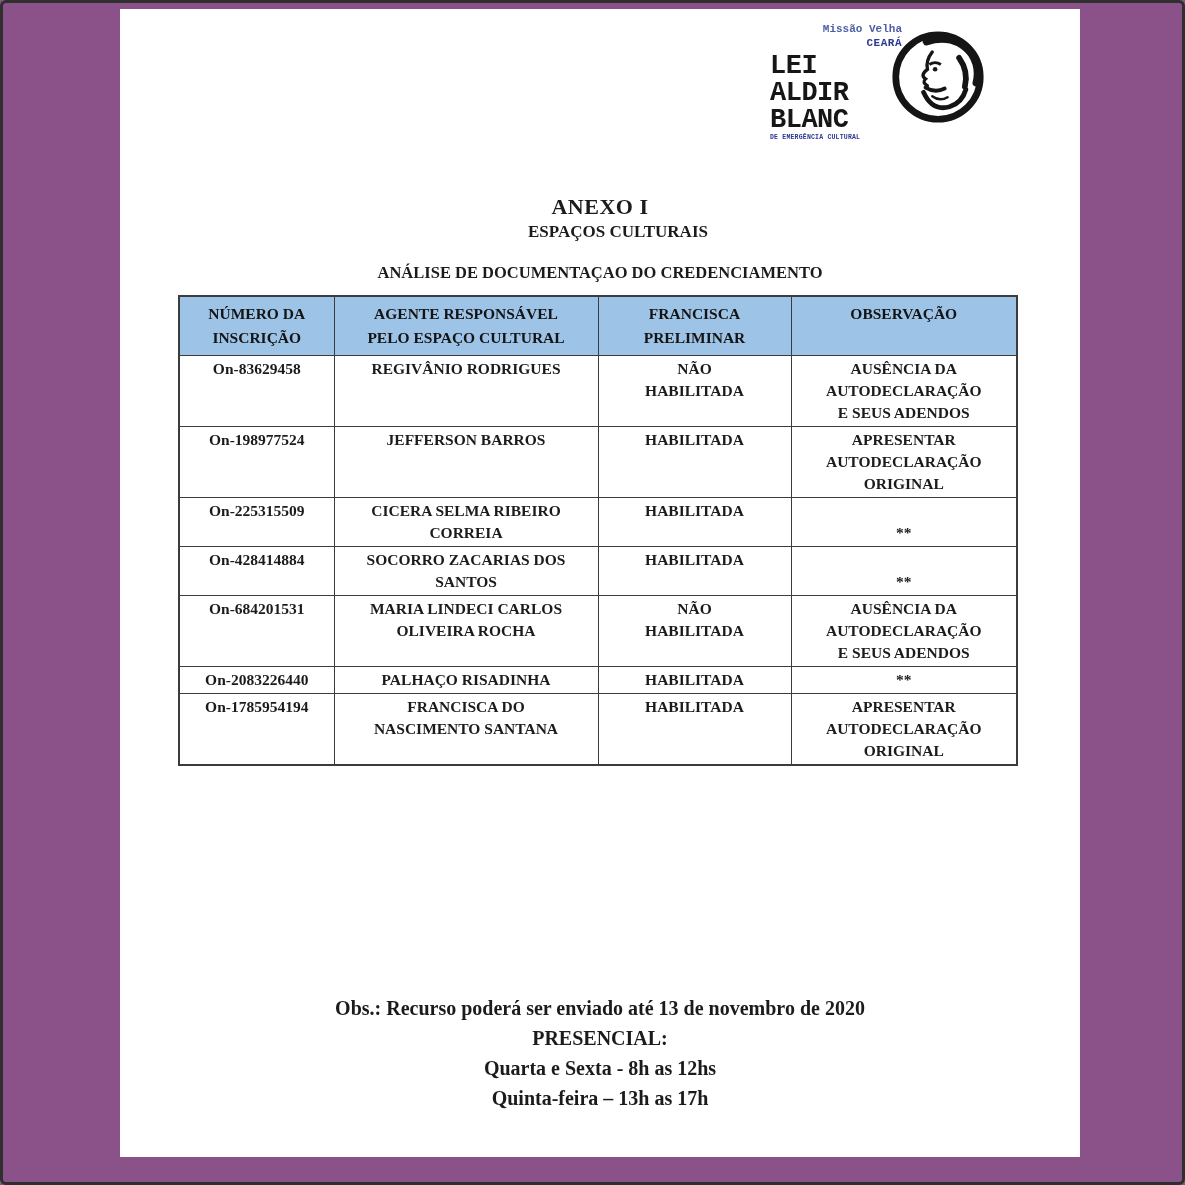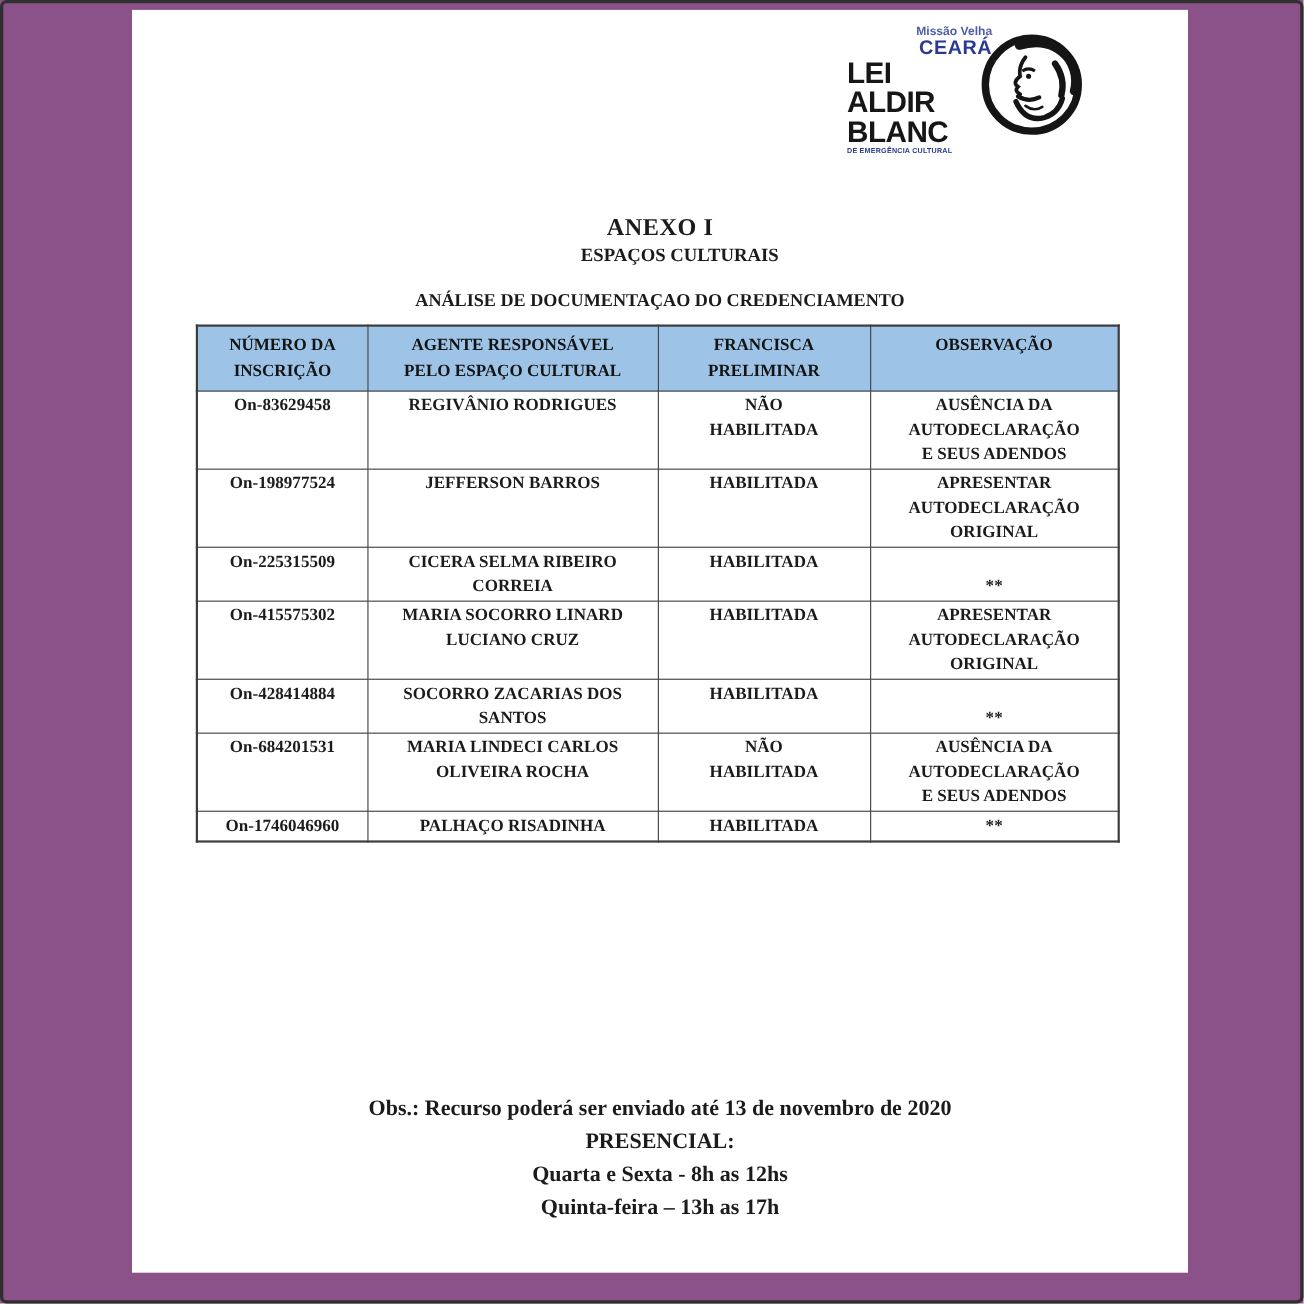--- a/index.html
+++ b/index.html
@@ -20,29 +20,29 @@
     width:960px;height:1148px;
     background:#ffffff;
   }
   
   .logo{
     position:absolute;
     top:14px;left:650px;
     display:flex;
     align-items:flex-start;
     gap:2px;
-    font-family:Liberation Sans, sans-serif;
+    font-family:Liberation Mono, monospace;
   }
   .logo-text{width:118px;display:flex;flex-direction:column;}
   .logo-city{
     font-size:11px;font-weight:bold;color:#4D5EA6;
     text-align:right;line-height:13px;margin-right:-14px;
   }
   .logo-state{
-    font-size:18px;font-weight:bold;color:#2B3990;
+    font-size:11px;font-weight:bold;color:#2B3990;
     text-align:right;line-height:15px;margin-right:-14px;letter-spacing:.5px;
   }
   .logo-name{
     font-size:27px;font-weight:900;color:#161616;
     line-height:24px;letter-spacing:-.5px;margin-top:3px;
   }
   .logo-sub{
     font-size:6.5px;font-weight:bold;color:#2B3990;
     letter-spacing:.2px;margin-top:2px;white-space:nowrap;
   }
@@ -161,51 +161,51 @@
         </tr>
         <tr>
           <td>On-225315509</td>
           <td>CICERA SELMA RIBEIRO
 CORREIA</td>
           <td>HABILITADA</td>
           <td>
 **</td>
         </tr>
         <tr>
-          <td>On-415575302</td>
-          <td>MARIA SOCORRO LINARD
-LUCIANO CRUZ</td>
-          <td>HABILITADA</td>
-          <td>APRESENTAR
-AUTODECLARAÇÃO
-ORIGINAL</td>
-        </tr>
-        <tr>
           <td>On-428414884</td>
           <td>SOCORRO ZACARIAS DOS
 SANTOS</td>
           <td>HABILITADA</td>
           <td>
 **</td>
         </tr>
         <tr>
           <td>On-684201531</td>
           <td>MARIA LINDECI CARLOS
 OLIVEIRA ROCHA</td>
           <td>NÃO
 HABILITADA</td>
           <td>AUSÊNCIA DA
 AUTODECLARAÇÃO
 E SEUS ADENDOS</td>
         </tr>
         <tr>
-          <td>On-1746046960</td>
+          <td>On-2083226440</td>
           <td>PALHAÇO RISADINHA</td>
           <td>HABILITADA</td>
           <td>**</td>
+        </tr>
+        <tr>
+          <td>On-1785954194</td>
+          <td>FRANCISCA DO
+NASCIMENTO SANTANA</td>
+          <td>HABILITADA</td>
+          <td>APRESENTAR
+AUTODECLARAÇÃO
+ORIGINAL</td>
         </tr>
       </tbody>
   </table>
 
   <div class="footer">
     <div>Obs.: Recurso poderá ser enviado até 13 de novembro de 2020</div>
     <div>PRESENCIAL:</div>
     <div>Quarta e Sexta - 8h as 12hs</div>
     <div>Quinta-feira – 13h as 17h</div>
   </div>

